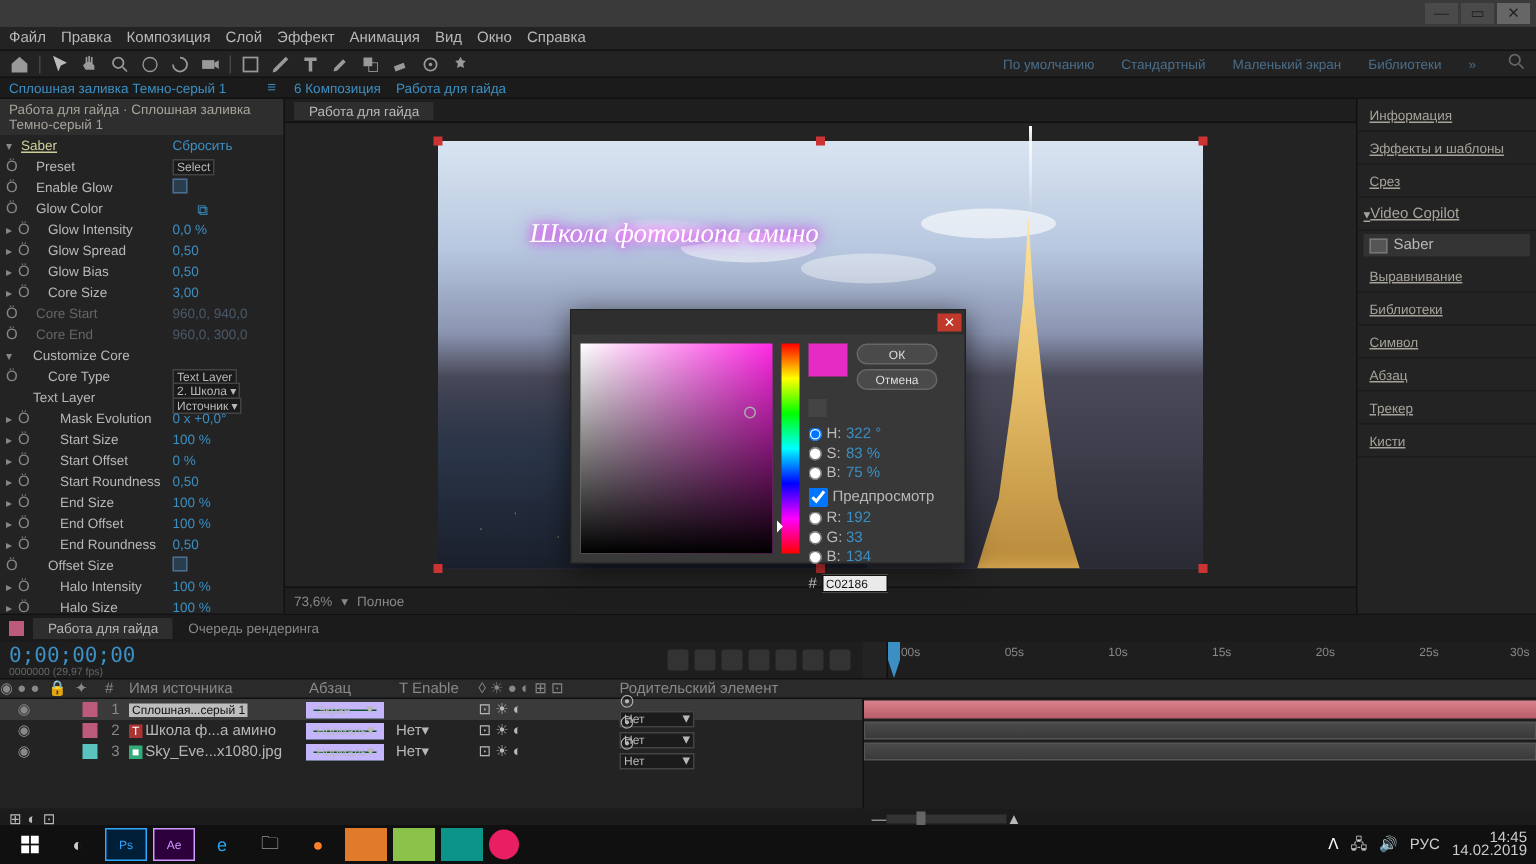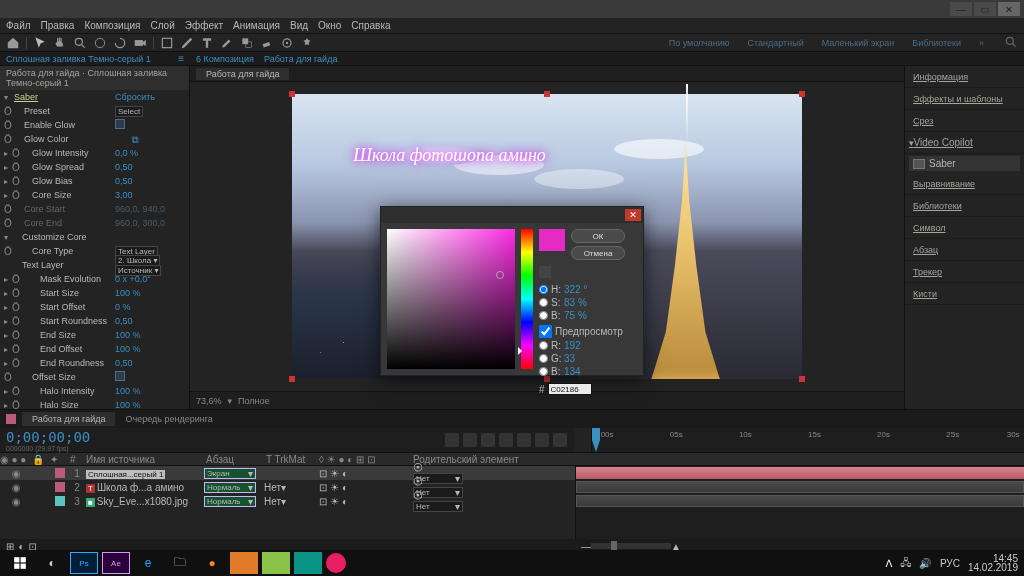--- a/index.html
+++ b/index.html
@@ -91,21 +91,21 @@
 .layer-row { height: 14px; display: flex; align-items: center; font-size: 9px; }
 .layer-row .c-eye { width: 32px; display: flex; justify-content: center; color: #888; }
 .layer-row .c-lock { width: 18px; }
 .layer-row .c-clr { width: 20px; display: flex; justify-content: center; }
 .layer-row .c-clr span { width: 10px; height: 10px; display: inline-block; }
 .layer-row .c-num { width: 14px; text-align: center; color: #888; }
 .layer-row .c-name { width: 120px; padding-left: 2px; white-space: nowrap; overflow: hidden; }
 .layer-row .c-name .tag { display: inline-block; padding: 0 2px; font-size: 8px; margin-right: 2px; }
 .layer-row .c-name .sel { background: #bdbdbd; color: #111; }
 .layer-row .c-mode { width: 60px; }
-.layer-row .c-mode .dd { width: 52px; height: 11px; background: #14532d; border: 1px solid #c4b5fd; font-size: 8px; color: #b8b8b8; padding: 0 2px; display: flex; align-items: center; justify-content: space-between; }
+.layer-row .c-mode .dd { width: 52px; height: 11px; background: #14532d; border: 5px solid #c4b5fd; font-size: 8px; color: #b8b8b8; padding: 0 2px; display: flex; align-items: center; justify-content: space-between; }
 .layer-row .c-trk { width: 55px; }
 .layer-row .c-sw { width: 90px; }
 .layer-row .c-par { flex: 1; padding-left: 4px; }
 .layer-row .c-par .dd { width: 50px; height: 11px; background: #1b1b1b; border: 1px solid #444; font-size: 8px; color: #b8b8b8; padding: 0 2px; display: flex; align-items: center; justify-content: space-between; }
 .layer-row.selected { background: #3a3a3a; }
 .track-bar { position: absolute; height: 12px; left: 0; right: 0; }
 .tb1 { top: 1px; background: linear-gradient(#d9828c,#b85d6a); }
 .tb2 { top: 15px; background: linear-gradient(#4a4a4a,#3a3a3a); border: 1px solid #555; }
 .tb3 { top: 29px; background: linear-gradient(#4a4a4a,#3a3a3a); border: 1px solid #555; }
 .tl-footer { height: 14px; background: #1b1b1b; display: flex; }
@@ -463,21 +463,21 @@
     </div>
   </div>
   <div class="tl-cols">
     <div class="left">
       <span class="c-eye">◉ ● ●</span>
         <span class="c-lock">🔒</span>
         <span class="c-clr">✦</span>
         <span class="c-num">#</span>
       <span class="c-name">Имя источника</span>
       <span class="c-mode">Абзац</span>
-      <span class="c-trk">T TrkMat</span>
+      <span class="c-trk">T Enable</span>
       <span class="c-sw">◊ ☀ ● ◐ ⊞ ⊡</span>
       <span class="c-par">Родительский элемент</span>
     </div>
   </div>
   <div class="tl-layers">
     <div class="left" id="layer-rows">
         <div class="layer-row selected">
           <span class="c-eye">◉</span>
           <span class="c-lock"></span>
           <span class="c-clr">

